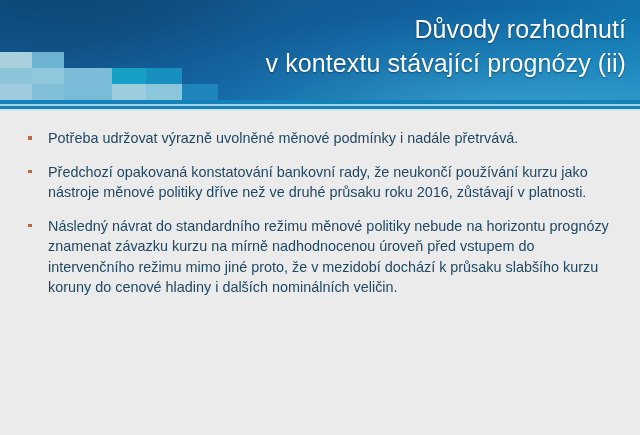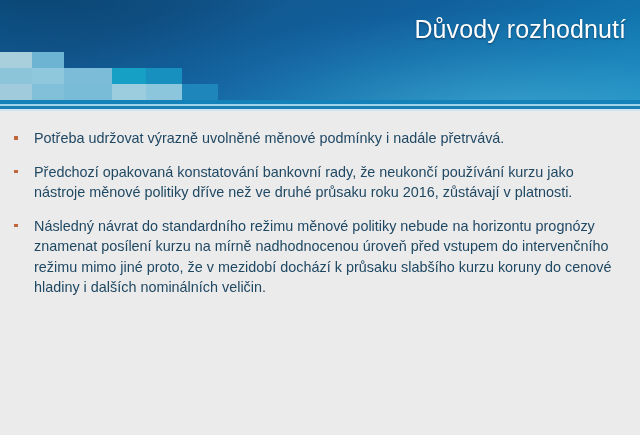--- a/index.html
+++ b/index.html
@@ -91,21 +91,21 @@
 
   
   #body-area {
     position: absolute;
     left: 0;
     top: 111px;
     width: 640px;
     height: 324px;
     background: #ecebeb;
     box-sizing: border-box;
-    padding: 17px 16px 0 10px;
+    padding: 17px 16px 0 24px;
   }
   .bullet {
     position: relative;
     padding-left: 24px;
     margin-bottom: 13px;
     color: #1f4863;
     font-size: 14.4px;
     line-height: 20.5px;
   }
   .bullet:last-child { margin-bottom: 0; }
@@ -141,20 +141,21 @@
         <div class="cell" style="left: 0px; top: 32px; width: 32px; height: 16px; background: rgb(159, 203, 220);"></div>
         <div class="cell" style="left: 32px; top: 32px; width: 32px; height: 16px; background: rgb(130, 192, 217);"></div>
         <div class="cell" style="left: 64px; top: 32px; width: 48px; height: 16px; background: rgb(121, 188, 215);"></div>
         <div class="cell" style="left: 112px; top: 32px; width: 34px; height: 16px; background: rgb(156, 205, 223);"></div>
         <div class="cell" style="left: 146px; top: 32px; width: 36px; height: 16px; background: rgb(140, 198, 221);"></div>
         <div class="cell" style="left: 182px; top: 32px; width: 36px; height: 16px; background: rgb(31, 134, 187);"></div>
       </div>
 
     <div id="title-block">
       <div class="title-line first">Důvody rozhodnutí</div>
+      <div class="title-line second">v kontextu stávající prognózy (ii)</div>
     </div>
   </div>
 
   <div id="sep-a"></div>
   <div id="sep-b"></div>
   <div id="sep-c"></div>
   <div id="sep-d"></div>
 
   <div id="body-area">
 
@@ -164,17 +165,17 @@
     </div>
 
     <div class="bullet">
       <span class="dot"></span>
       <span class="txt">Předchozí opakovaná konstatování bankovní rady, že neukončí používání kurzu jako nástroje měnové politiky dříve než ve druhé průsaku roku 2016, zůstávají v platnosti.</span>
     </div>
 
 
     <div class="bullet">
       <span class="dot"></span>
-      <span class="txt">Následný návrat do standardního režimu měnové politiky nebude na horizontu prognózy znamenat posílení kurzu na mírně nadhodnocenou úroveň před vstupem do intervenčního režimu mimo jiné proto, že v mezidobí dochází k průsaku slabšího kurzu koruny do cenové hladiny i dalších nominálních veličin.</span>
+      <span class="txt">Následný návrat do standardního režimu měnové politiky nebude na horizontu prognózy znamenat závazku kurzu na mírně nadhodnocenou úroveň před vstupem do intervenčního režimu mimo jiné proto, že v mezidobí dochází k průsaku slabšího kurzu koruny do cenové hladiny i dalších nominálních veličin.</span>
     </div>
 
   </div>
 </div>
 
 </body></html>

